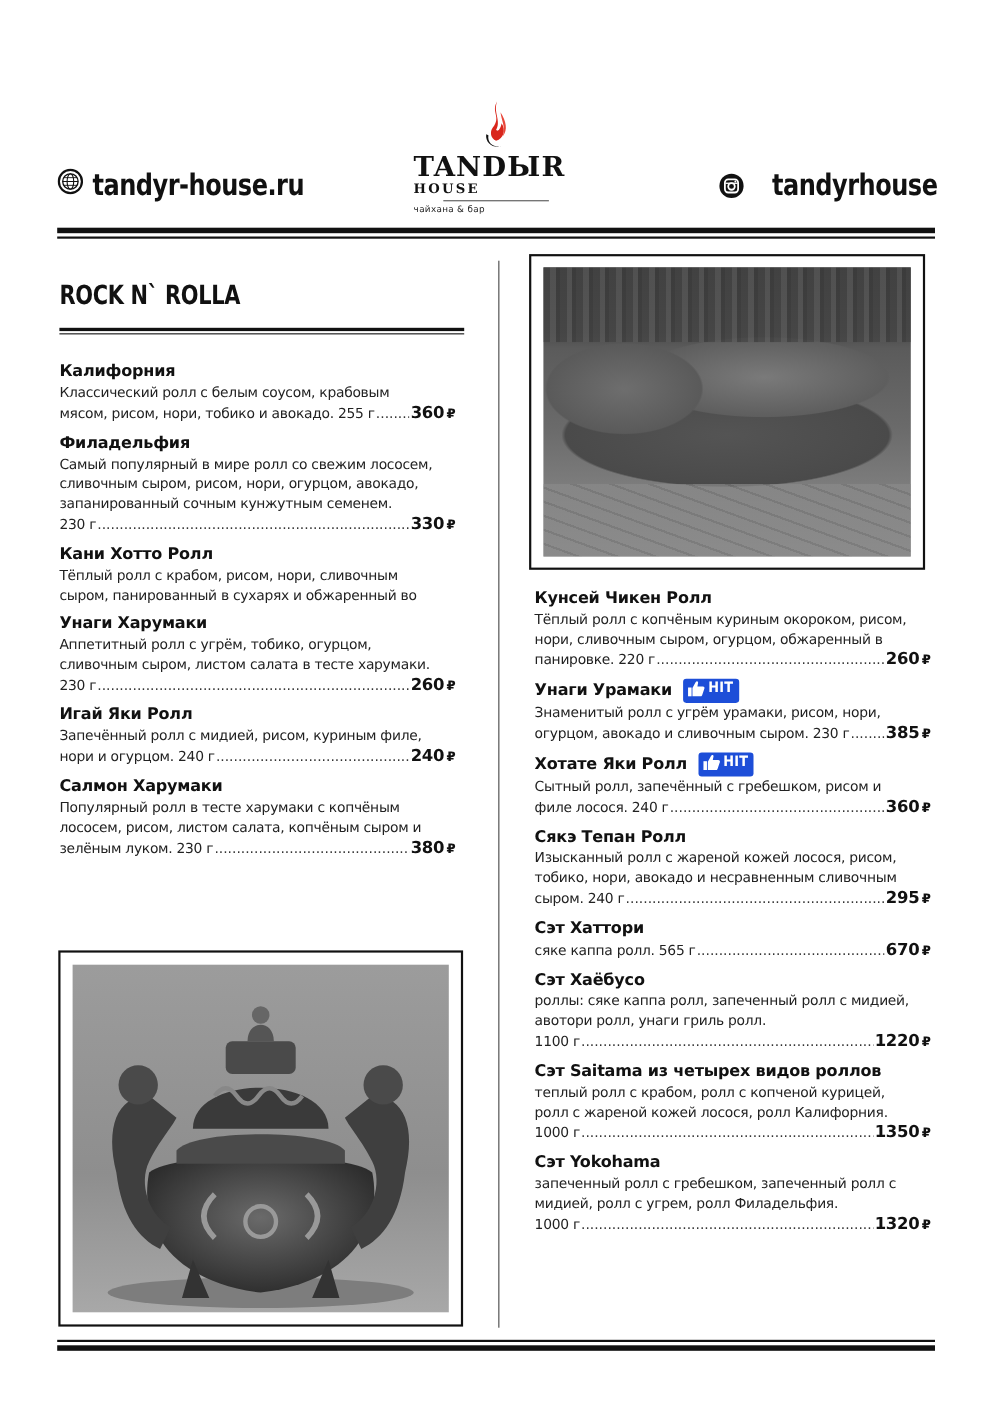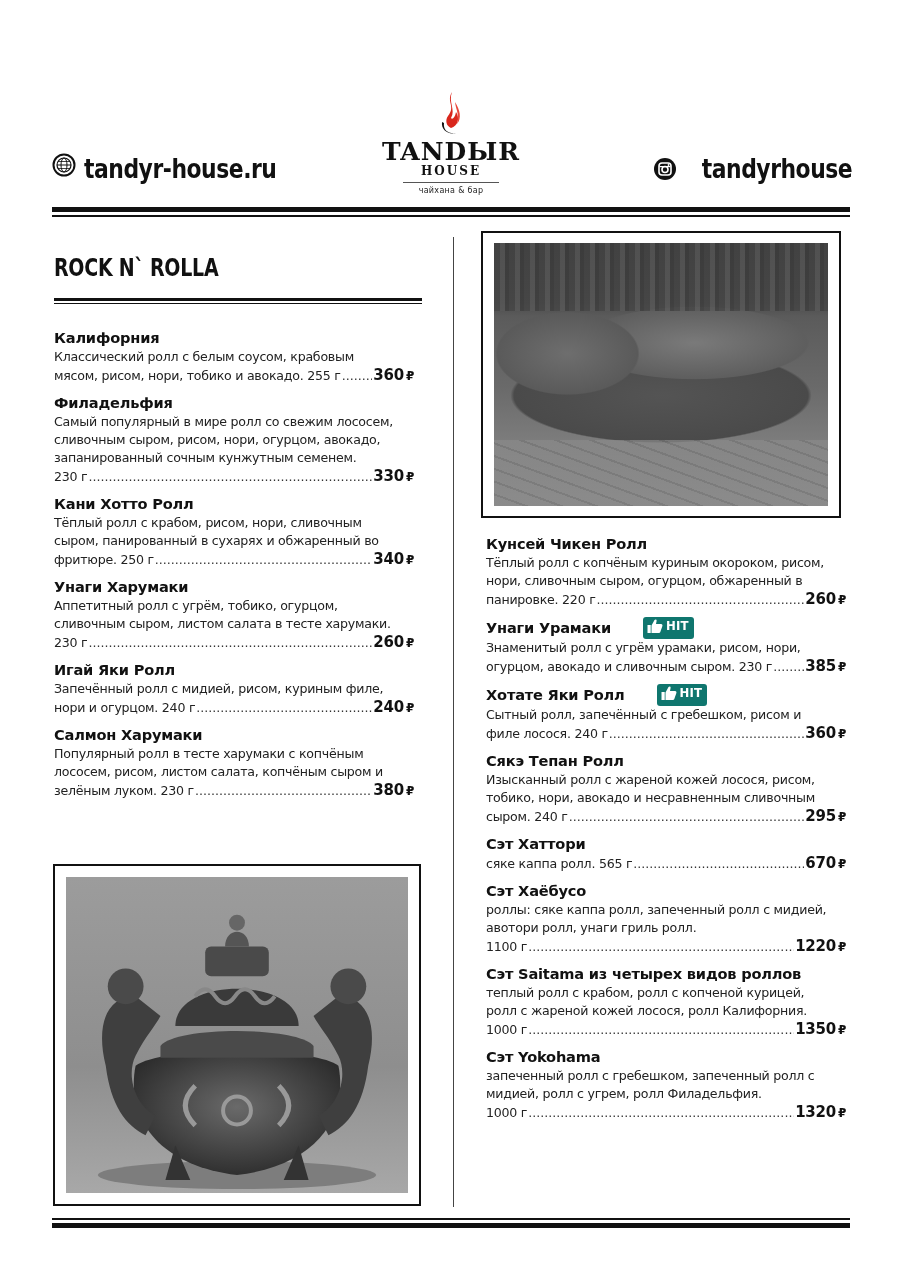--- a/index.html
+++ b/index.html
@@ -7,21 +7,21 @@
   body { position: relative; font-family: "DejaVu Sans", sans-serif; color: #111; }
 
   
   .hdr-left { position: absolute; left: 52px; top: 153px; display: flex; gap: 8px; }
   .hdr-right { position: absolute; right: 52px; top: 153px; display: flex; align-items: center; gap: 8px; }
   .hdr-text { font-family: "DejaVu Sans Condensed", "DejaVu Sans", sans-serif; font-weight: bold; font-size: 27px; letter-spacing: -0.5px; color: #111; transform: scaleX(0.9); transform-origin: left center; }
   .hdr-right .hdr-text { transform-origin: right center; }
   .globe-icon { width: 24px; height: 24px; }
   .insta-icon { width: 24px; height: 24px; }
 
-  .logo { position: absolute; left: 376px; top: 90px; width: 150px; text-align: center; }
+  .logo { position: absolute; left: 376px; top: 90px; width: 150px; }
   .flame-icon { display: block; margin: 0 auto; width: 30px; height: 50px; }
   .logo-main { font-family: "DejaVu Serif", serif; font-weight: bold; font-size: 25px; letter-spacing: 1px; line-height: 24px; margin-top: 0px; color: #111; }
   .logo-sub { font-family: "DejaVu Serif", serif; font-weight: bold; font-size: 12px; letter-spacing: 2px; line-height: 14px; color: #111; }
   .logo-line { width: 96px; height: 1px; background: #555; margin: 4px auto 3px; }
   .logo-tag { font-size: 8px; color: #222; letter-spacing: 0.3px; }
 
   .rule-top-1 { position: absolute; left: 52px; top: 207px; width: 798px; height: 5px; background: #111; }
   .rule-top-2 { position: absolute; left: 52px; top: 215px; width: 798px; height: 2px; background: #111; }
 
   .rule-bot-1 { position: absolute; left: 52px; top: 1218px; width: 798px; height: 2px; background: #111; }
@@ -42,21 +42,21 @@
   .item-name-row { display: flex; align-items: center; gap: 10px; }
   .item-name { font-weight: bold; font-size: 14.6px; line-height: 20px; color: #111; letter-spacing: -0.2px; }
   .item-desc { font-size: 12.6px; line-height: 18px; color: #222; letter-spacing: -0.25px; }
   .price-line { display: flex; align-items: baseline; font-size: 12.6px; line-height: 19px; color: #222; letter-spacing: -0.25px; }
   .price-line .lead { white-space: nowrap; }
   .price-line .dots { flex: 1; overflow: hidden; white-space: nowrap; margin: 0 1px; color: #333; }
   .price-line .dots::after { content: "............................................................................................................................................................................................"; letter-spacing: 0; }
   .price { font-weight: bold; font-size: 15px; color: #111; white-space: nowrap; }
   .rub { font-size: 12px; font-weight: bold; margin-left: 2px; }
 
-  .hit-badge { display: inline-flex; align-items: center; background: #0f766e; color: #fff; border-radius: 3px; height: 22px; padding: 0 5px 5px 4px; gap: 3px; margin-left: 22px; }
+  .hit-badge { display: inline-flex; align-items: center; background: #1d4ed8; color: #fff; border-radius: 3px; height: 22px; padding: 0 5px 5px 4px; gap: 3px; }
   .thumb-icon { width: 16px; height: 16px; }
   .hit-text { font-family: "DejaVu Sans Condensed", "DejaVu Sans", sans-serif; font-weight: bold; font-size: 13px; letter-spacing: 0.2px; }
 
   
   .photo-frame { position: absolute; border: 2px solid #111; background: #fff; }
   .photo-turtle-frame { left: 481px; top: 231px; width: 360px; height: 287px; }
   .photo-turtle { position: absolute; left: 11px; top: 10px; right: 11px; bottom: 10px; overflow: hidden;
      background:
       radial-gradient(ellipse 30% 22% at 22% 42%, #6e6e6e 0%, #5a5a5a 70%, transparent 72%),
       radial-gradient(ellipse 42% 17% at 60% 38%, #7a7a7a 0%, #5e5e5e 80%, transparent 82%),
@@ -144,25 +144,20 @@
         <span class="dots"></span>
         <span class="price"><span>330</span><span class="rub">₽</span></span>
       </div>
     </div>
     <div class="item">
       <div class="item-name-row">
         <span class="item-name">Кани Хотто Ролл</span>
       </div>
       <div class="item-desc">Тёплый ролл с крабом, рисом, нори, сливочным</div>
       <div class="item-desc">сыром, панированный в сухарях и обжаренный во</div>
-      <div class="price-line">
-        <span class="lead">фритюре. 250 г</span>
-        <span class="dots"></span>
-        <span class="price"><span>340</span><span class="rub">₽</span></span>
-      </div>
     </div>
     <div class="item">
       <div class="item-name-row">
         <span class="item-name">Унаги Харумаки</span>
       </div>
       <div class="item-desc">Аппетитный ролл с угрём, тобико, огурцом,</div>
       <div class="item-desc">сливочным сыром, листом салата в тесте харумаки.</div>
       <div class="price-line">
         <span class="lead">230 г</span>
         <span class="dots"></span>

